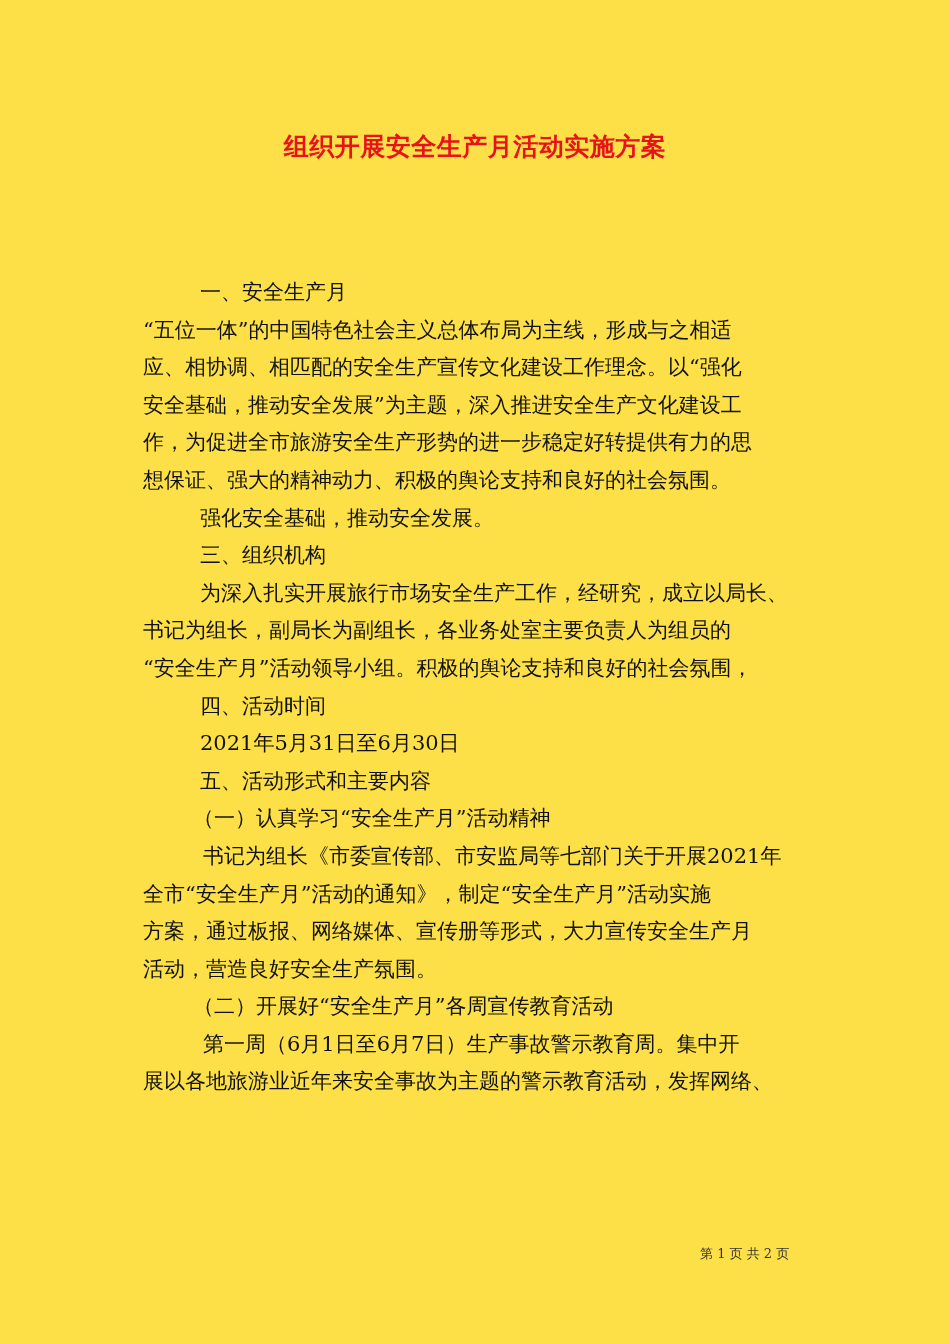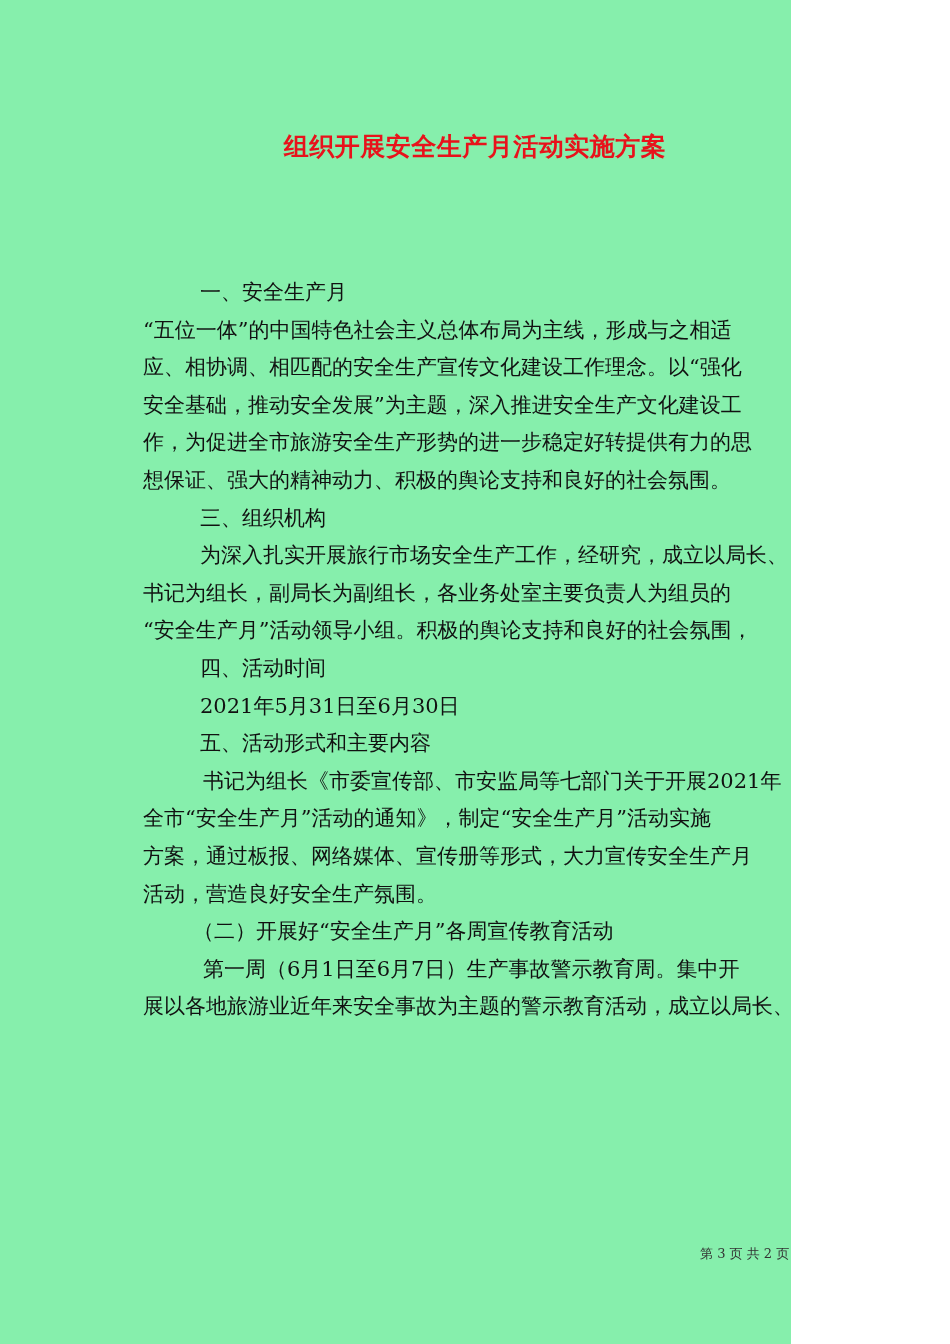--- a/index.html
+++ b/index.html
@@ -1,18 +1,18 @@
 <!DOCTYPE html>
 <html><head>
 <meta charset="utf-8">
 <style>
   html, body { margin: 0; padding: 0; background: #ffffff; }
   body { width: 950px; height: 1344px; position: relative; overflow: hidden;
          font-family: "DejaVu Serif", "Liberation Serif", serif; color: #111; }
-  .page { position: absolute; left: 0; top: 0; width: 791px; height: 1344px; background: #86efac; }
+  .page { position: absolute; left: 0; top: 0; width: 950px; height: 1344px; background: #fde047; }
   .title { position: absolute; top: 130px; left: 0; width: 950px; text-align: center;
            color: #e8121b; font-size: 25px; font-weight: bold;
            font-family: "DejaVu Sans", "Liberation Sans", sans-serif; letter-spacing: 0.5px; }
   .body { position: absolute; left: 143px; top: 274px; width: 667px; font-size: 21px;
           line-height: 37.6px; }
   .line { white-space: nowrap; height: 37.6px; }
   .indent { padding-left: 57px; }
   .indent-sub { padding-left: 50px; }
   .indent-half { padding-left: 60px; }
   .footer { position: absolute; top: 1245px; left: 700px; font-size: 13px; color: #333;
@@ -24,30 +24,32 @@
 <div class="page">
   <div class="title">组织开展安全生产月活动实施方案</div>
 
   <div class="body" id="doc-body">
       <div class="line indent">一、安全生产月</div>
       <div class="line">“五位一体”的中国特色社会主义总体布局为主线，形成与之相适</div>
       <div class="line">应、相协调、相匹配的安全生产宣传文化建设工作理念。以“强化</div>
       <div class="line">安全基础，推动安全发展”为主题，深入推进安全生产文化建设工</div>
       <div class="line">作，为促进全市旅游安全生产形势的进一步稳定好转提供有力的思</div>
       <div class="line">想保证、强大的精神动力、积极的舆论支持和良好的社会氛围。</div>
+      <div class="line indent">强化安全基础，推动安全发展。</div>
       <div class="line indent">三、组织机构</div>
       <div class="line indent">为深入扎实开展旅行市场安全生产工作，经研究，成立以局长、</div>
       <div class="line">书记为组长，副局长为副组长，各业务处室主要负责人为组员的</div>
       <div class="line">“安全生产月”活动领导小组。积极的舆论支持和良好的社会氛围，</div>
       <div class="line indent">四、活动时间</div>
       <div class="line indent">2021年5月31日至6月30日</div>
       <div class="line indent">五、活动形式和主要内容</div>
+      <div class="line indent-sub">（一）认真学习“安全生产月”活动精神</div>
       <div class="line indent-half">书记为组长《市委宣传部、市安监局等七部门关于开展2021年</div>
       <div class="line">全市“安全生产月”活动的通知》，制定“安全生产月”活动实施</div>
       <div class="line">方案，通过板报、网络媒体、宣传册等形式，大力宣传安全生产月</div>
       <div class="line">活动，营造良好安全生产氛围。</div>
       <div class="line indent-sub">（二）开展好“安全生产月”各周宣传教育活动</div>
       <div class="line indent-half">第一周（6月1日至6月7日）生产事故警示教育周。集中开</div>
-      <div class="line">展以各地旅游业近年来安全事故为主题的警示教育活动，成立以局长、</div>
+      <div class="line">展以各地旅游业近年来安全事故为主题的警示教育活动，发挥网络、</div>
     </div>
 
-  <div class="footer">第 3 页 共 2 页</div>
+  <div class="footer">第 1 页 共 2 页</div>
 </div>
 
 </body></html>

